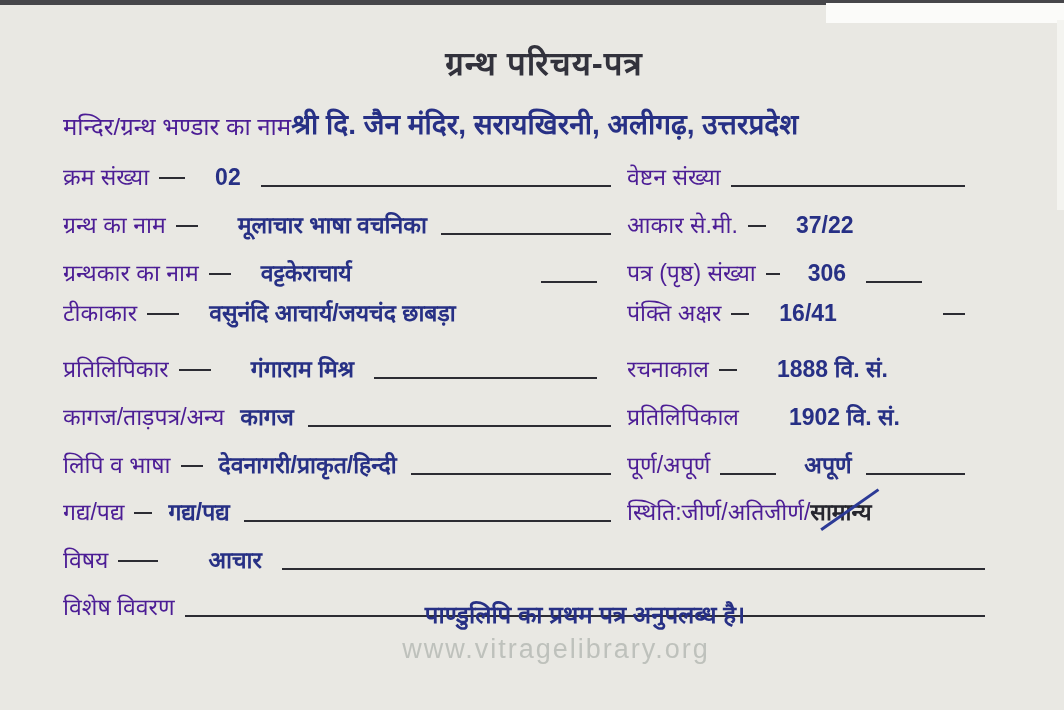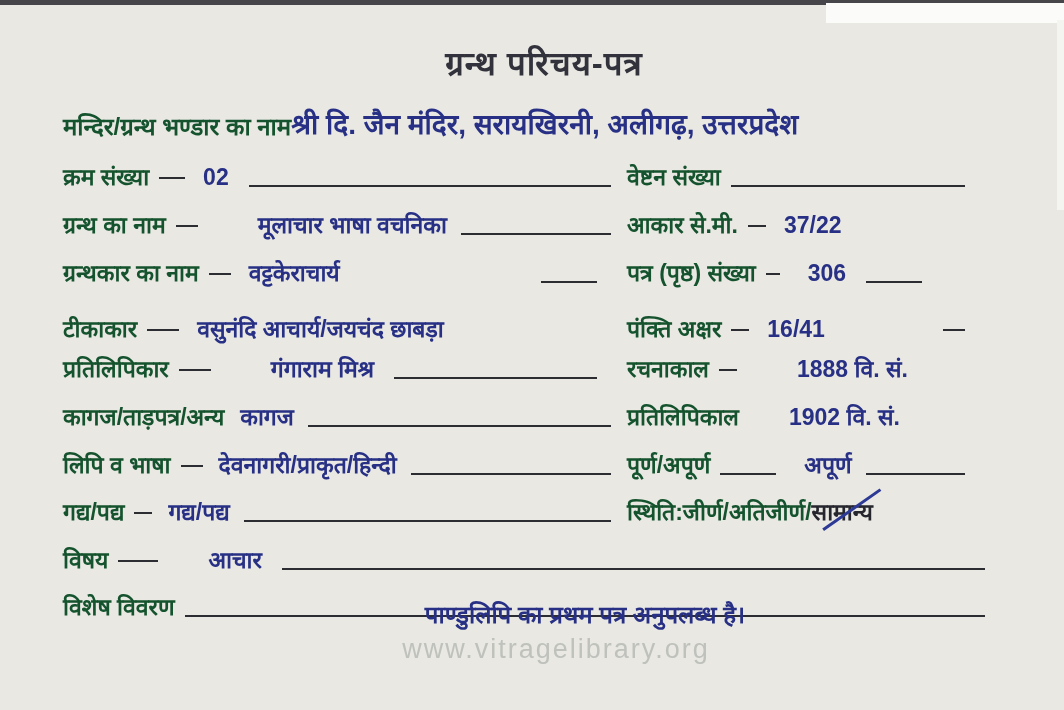--- a/index.html
+++ b/index.html
@@ -15,32 +15,32 @@
   .title { position:absolute; top:40px; left:0; width:1064px; text-align:center;
            font-size:33px; font-weight:700; color:#32323c; letter-spacing:1px;padding-left:24px; }
 
   .bhandar-row { position:absolute; top:102px; left:63px; width:980px; height:40px;
                  display:flex; align-items:flex-end; }
 
   .row { position:absolute; left:63px; width:922px; height:36px; display:flex; align-items:flex-end; }
   .half-l { width:548px; display:flex; align-items:flex-end; }
   .half-r { flex:1; display:flex; align-items:flex-end; }
 
-  .lbl { font-size:23px; font-weight:700; color:#14532d; white-space:nowrap; line-height:1.25; }
+  .lbl { font-size:23px; font-weight:400; color:#4c1d95; white-space:nowrap; line-height:1.25; }
   .val { font-size:23px; font-weight:700; color:#273085; white-space:nowrap; line-height:1.25; }
   .val-black { font-size:23px; font-weight:700; color:#26262e; white-space:nowrap; line-height:1.25; }
 
   .fill  { flex:1 1 auto; border-bottom:2px solid #2c2c33; margin-bottom:5px; }
   .fill.short { flex:0 0 56px; }
   .spacer { flex:1 1 auto; }
   .dash { flex:0 0 auto; border-bottom:2px solid #2c2c33; margin-bottom:13px; }
   .d14{width:14px}.d18{width:18px}.d22{width:22px}.d26{width:26px}.d32{width:32px}.d40{width:40px}
 
-  .ml10{margin-left:10px}.ml16{margin-left:16px}.ml22{margin-left:28px}.ml30{margin-left:18px}
-  .ml40{margin-left:60px}.ml50{margin-left:50px}.mr14{margin-right:14px}.mr20{margin-right:20px}
+  .ml10{margin-left:10px}.ml16{margin-left:16px}.ml22{margin-left:28px}.ml30{margin-left:30px}
+  .ml40{margin-left:40px}.ml50{margin-left:50px}.mr14{margin-right:14px}.mr20{margin-right:20px}
 
   .ticked { position:relative; display:inline-block;text-align:right; }
   .tick-line { position:absolute; left:12px; bottom:-4px; width:70px; height:3px;
                background:#2c3a96; transform:rotate(-35deg); transform-origin:left bottom; }
 
   .note { position:absolute; top:597px; left:0; width:1064px; text-align:center; padding-left:106px;
           font-size:24px; font-weight:700; color:#273085; }
   .watermark { position:absolute; top:634px; left:0; width:1064px; text-align:center; padding-left:48px;
                font-size:27px; letter-spacing:2px; color:rgba(185,188,183,0.9); }
 </style>
@@ -97,21 +97,21 @@
     </div>
     <div class="half-r">
       <span class="lbl ml16">पत्र (पृष्ठ) संख्या</span>
       <span class="dash d14 ml10"></span>
       <span class="val ml22 mr20">306</span>
       <span class="fill short"></span>
       <span class="spacer"></span>
     </div>
   </div>
 
-  <div class="row" style="top:308px">
+  <div class="row" style="top:292px">
     <div class="half-l">
       <span class="lbl">टीकाकार</span>
       <span class="dash d32 ml10"></span>
       <span class="val ml30">वसुनंदि आचार्य/जयचंद छाबड़ा</span>
     </div>
     <div class="half-r">
       <span class="lbl ml16">पंक्ति अक्षर</span>
       <span class="dash d18 ml10"></span>
       <span class="val ml30">16/41</span>
       <span class="spacer"></span>

